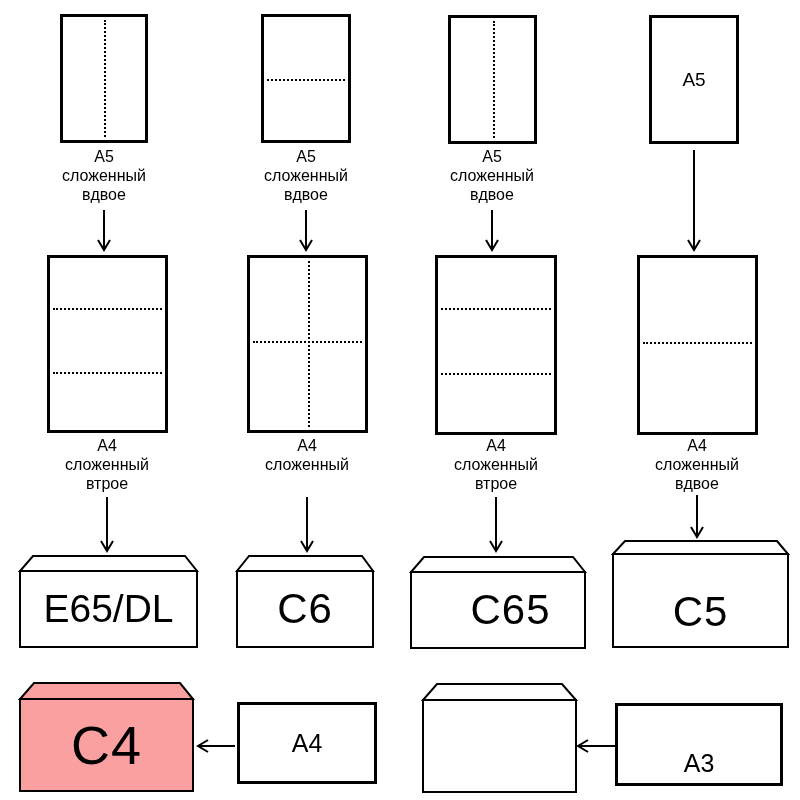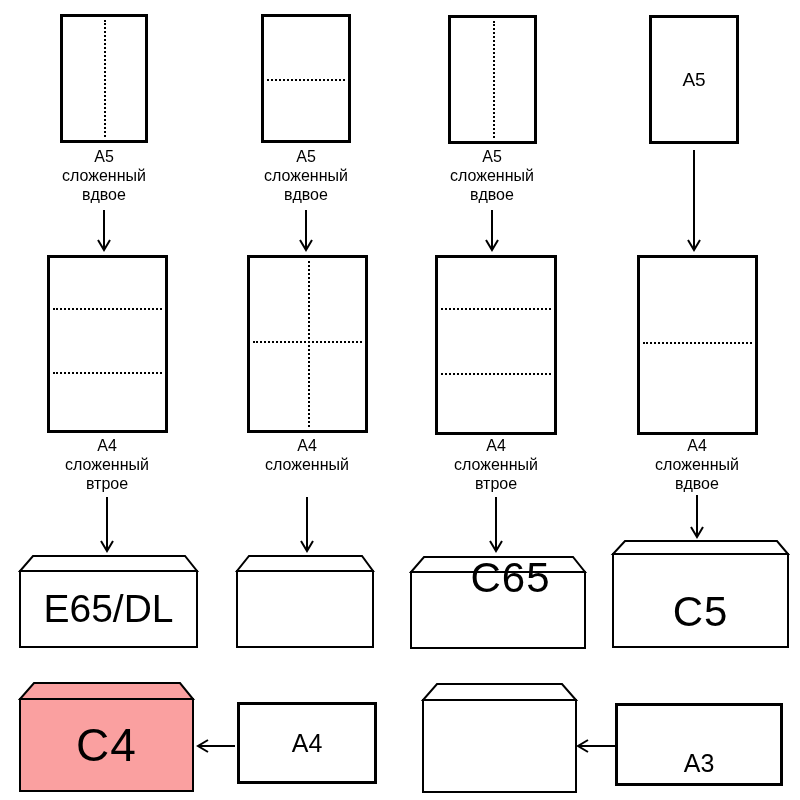--- a/index.html
+++ b/index.html
@@ -9,21 +9,21 @@
 
   .paper { position:absolute; border:3px solid #000; background:#fff; }
   .fold-v { position:absolute; width:0; border-left:2px dotted #000; top:3px; bottom:3px; }
   .fold-h { position:absolute; height:0; border-top:2px dotted #000; left:3px; right:3px; }
 
   .lbl { position:absolute; text-align:center; font-size:16px; line-height:19px; color:#000; }
   .inner-label { position:absolute; display:flex; align-items:center; justify-content:center; font-size:19px; }
   .rect-label { position:absolute; display:flex; align-items:center; justify-content:center; font-size:25px; }
   .env-label { position:absolute; display:flex; align-items:center; justify-content:center; font-size:42px; letter-spacing:1px; }
   .env-label.sm { font-size:39px; letter-spacing:0; }
-  .env-label.lg { font-size:46px; }
+  .env-label.lg { font-size:54px; }
 
   svg.abs { position:absolute; overflow:visible; }
   .shape { stroke:#000; stroke-width:2; stroke-linejoin:miter; }
   .aline { stroke:#000; stroke-width:2; fill:none; }
 </style>
 </head>
 <body>
 
 <div class="canvas">
 
@@ -79,20 +79,21 @@
     <div>сложенный</div>
   </div>
   <svg class="abs" style="left:299px;top:497px" width="16" height="54">
     <line class="aline" x1="8" y1="0" x2="8" y2="53"></line>
     <polyline class="aline" points="2,44 8,54 14,44"></polyline>
   </svg>
   <svg class="abs" style="left:236px;top:555px" width="138" height="93">
     <polygon class="shape" fill="#ffffff" points="13,1 126,1 137,16 1,16"></polygon>
     <rect class="shape" fill="#ffffff" x="1" y="16" width="136" height="76"></rect>
   </svg>
+  <div class="env-label" style="left:236px;top:571px;width:138px;height:76px">C6</div>
 
   <div class="paper" style="left:448px;top:15px;width:89px;height:129px">
     <div class="fold-v" style="left:50%"></div>
   </div>
   <div class="lbl" style="left:422px;top:147px;width:140px">
     <div>А5</div>
     <div>сложенный</div>
     <div>вдвое</div>
   </div>
   <svg class="abs" style="left:484px;top:210px" width="16" height="40">
@@ -109,21 +110,21 @@
     <div>втрое</div>
   </div>
   <svg class="abs" style="left:488px;top:497px" width="16" height="54">
     <line class="aline" x1="8" y1="0" x2="8" y2="53"></line>
     <polyline class="aline" points="2,44 8,54 14,44"></polyline>
   </svg>
   <svg class="abs" style="left:410px;top:556px" width="176" height="93">
     <polygon class="shape" fill="#ffffff" points="14,1 163,1 175,16 1,16"></polygon>
     <rect class="shape" fill="#ffffff" x="1" y="16" width="174" height="76"></rect>
   </svg>
-  <div class="env-label" style="left:410px;top:540px;width:201px;height:76px">C65</div>
+  <div class="env-label" style="left:410px;top:572px;width:201px;height:76px">C65</div>
 
   <div class="paper" style="left:649px;top:15px;width:90px;height:129px"></div>
   <div class="inner-label" style="left:649px;top:15px;width:90px;height:129px">А5</div>
   <svg class="abs" style="left:686px;top:150px" width="16" height="100">
     <line class="aline" x1="8" y1="0" x2="8" y2="99"></line>
     <polyline class="aline" points="2,90 8,100 14,90"></polyline>
   </svg>
   <div class="paper" style="left:637px;top:255px;width:121px;height:180px">
     <div class="fold-h" style="top:48%"></div>
   </div>

